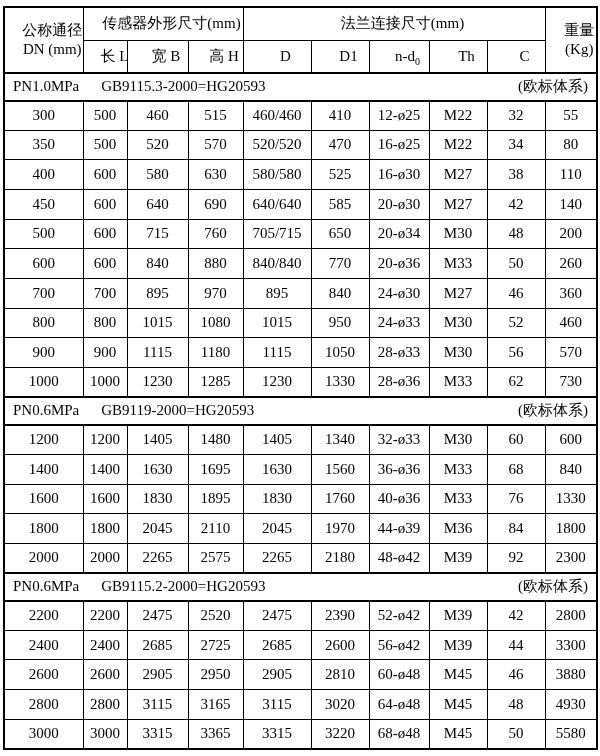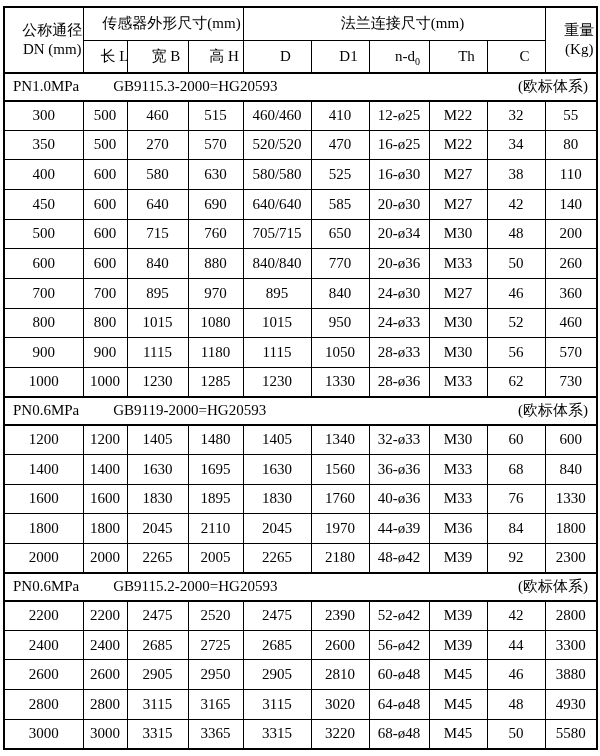--- a/index.html
+++ b/index.html
@@ -37,21 +37,21 @@
     border-top: 2px solid #000;
     border-bottom: 2px solid #000;
   }
   .secwrap {
     display: flex;
     align-items: center;
     padding: 0 8px;
     font-size: 15px;
   }
   .sec-pn { text-align: left; }
-  .sec-std { text-align: left; margin-left: 34px; }
+  .sec-std { text-align: left; margin-left: 22px; }
   .sec-sys { margin-left: auto; text-align: right; }
   tbody tr.data { height: 29px; padding-left: 30px; }
 </style>
 </head>
 <body>
 
 <table class="spec">
   <colgroup>
     <col style="width:79px">
       <col style="width:44px">
@@ -106,21 +106,21 @@
         <td>460/460</td>
         <td>410</td>
         <td>12-ø25</td>
         <td>M22</td>
         <td>32</td>
         <td>55</td>
       </tr>
       <tr class="data">
         <td>350</td>
         <td>500</td>
-        <td>270</td>
+        <td>520</td>
         <td>570</td>
         <td>520/520</td>
         <td>470</td>
         <td>16-ø25</td>
         <td>M22</td>
         <td>34</td>
         <td>80</td>
       </tr>
       <tr class="data">
         <td>400</td>
@@ -272,21 +272,21 @@
         <td>1970</td>
         <td>44-ø39</td>
         <td>M36</td>
         <td>84</td>
         <td>1800</td>
       </tr>
       <tr class="data">
         <td>2000</td>
         <td>2000</td>
         <td>2265</td>
-        <td>2005</td>
+        <td>2575</td>
         <td>2265</td>
         <td>2180</td>
         <td>48-ø42</td>
         <td>M39</td>
         <td>92</td>
         <td>2300</td>
       </tr>
       <tr class="section">
         <td colspan="10">
           <div class="secwrap">

